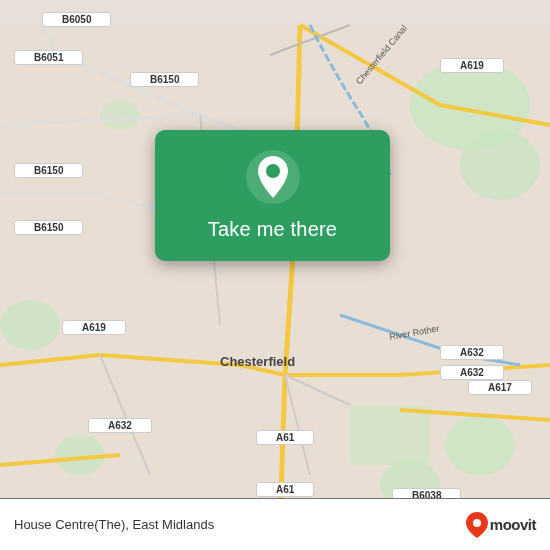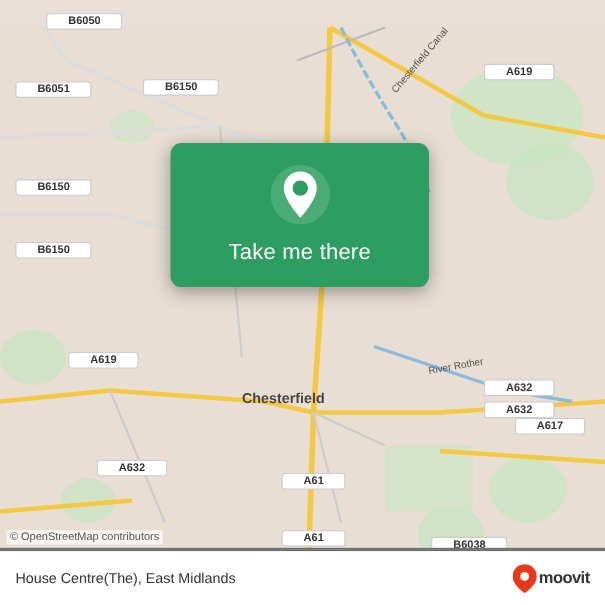--- a/index.html
+++ b/index.html
@@ -54,21 +54,21 @@
     
     .bottom-bar {
       position: absolute;
       bottom: 0; left: 0; right: 0;
       background: white;
       height: 52px;
       display: flex;
       align-items: center;
       padding: 0 14px;
       gap: 6px;
-      border-top: 3px solid #737373;
+      border-top: 1px solid #737373;
       z-index: 20;
     }
 
     .moovit-logo {
       margin-left: auto;
       display: flex;
       align-items: center;
       gap: 2px;
     }
 
@@ -174,21 +174,21 @@
     <line x1="60" y1="30" x2="200" y2="90" stroke="#ddd" stroke-width="3"></line>
 
     <text x="360" y="60" font-size="9" fill="#555" transform="rotate(-50,360,60)">Chesterfield Canal</text>
 
     <text x="390" y="315" font-size="9" fill="#555" transform="rotate(-10,390,315)">River Rother</text>
 
   </svg>
 
   <div id="road-badges-container">
       <div class="road-badge" style="top: 12px; left: 42px;">B6050</div>
-      <div class="road-badge" style="top: 74px; left: 14px;">B6051</div>
+      <div class="road-badge" style="top: 50px; left: 14px;">B6051</div>
       <div class="road-badge" style="top: 72px; left: 130px;">B6150</div>
       <div class="road-badge" style="top: 163px; left: 14px;">B6150</div>
       <div class="road-badge" style="top: 220px; left: 14px;">B6150</div>
       <div class="road-badge" style="top: 58px; left: 440px;">A619</div>
       <div class="road-badge" style="top: 320px; left: 62px;">A619</div>
       <div class="road-badge" style="top: 345px; left: 440px;">A632</div>
       <div class="road-badge" style="top: 365px; left: 440px;">A632</div>
       <div class="road-badge" style="top: 418px; left: 88px;">A632</div>
       <div class="road-badge" style="top: 380px; left: 468px;">A617</div>
       <div class="road-badge" style="top: 430px; left: 256px;">A61</div>
@@ -202,21 +202,20 @@
 
     <svg class="pin-icon" viewBox="0 0 54 54" xmlns="http://www.w3.org/2000/svg">
       <circle cx="27" cy="27" r="27" fill="white" opacity="0.15"></circle>
       <path d="M27 6 C18.7 6 12 12.7 12 21 C12 32 27 48 27 48 C27 48 42 32 42 21 C42 12.7 35.3 6 27 6 Z" fill="white"></path>
       <circle cx="27" cy="21" r="7" fill="#2d9e5f"></circle>
     </svg>
 
     <button class="card-button">Take me there</button>
   </div>
 
-  <div class="osm-credit">© OpenStreetMap contributors</div>
 
   <div class="bottom-bar">
     <span class="bottom-info">House Centre(The), East Midlands</span>
     <div class="moovit-logo">
 
       <svg width="22" height="26" viewBox="0 0 22 26">
         <path d="M11 0 C4.9 0 0 4.9 0 11 C0 19 11 26 11 26 C11 26 22 19 22 11 C22 4.9 17.1 0 11 0 Z" fill="#e8381a"></path>
         <circle cx="11" cy="11" r="4" fill="white"></circle>
       </svg>
       <span class="moovit-text">moovit</span>

